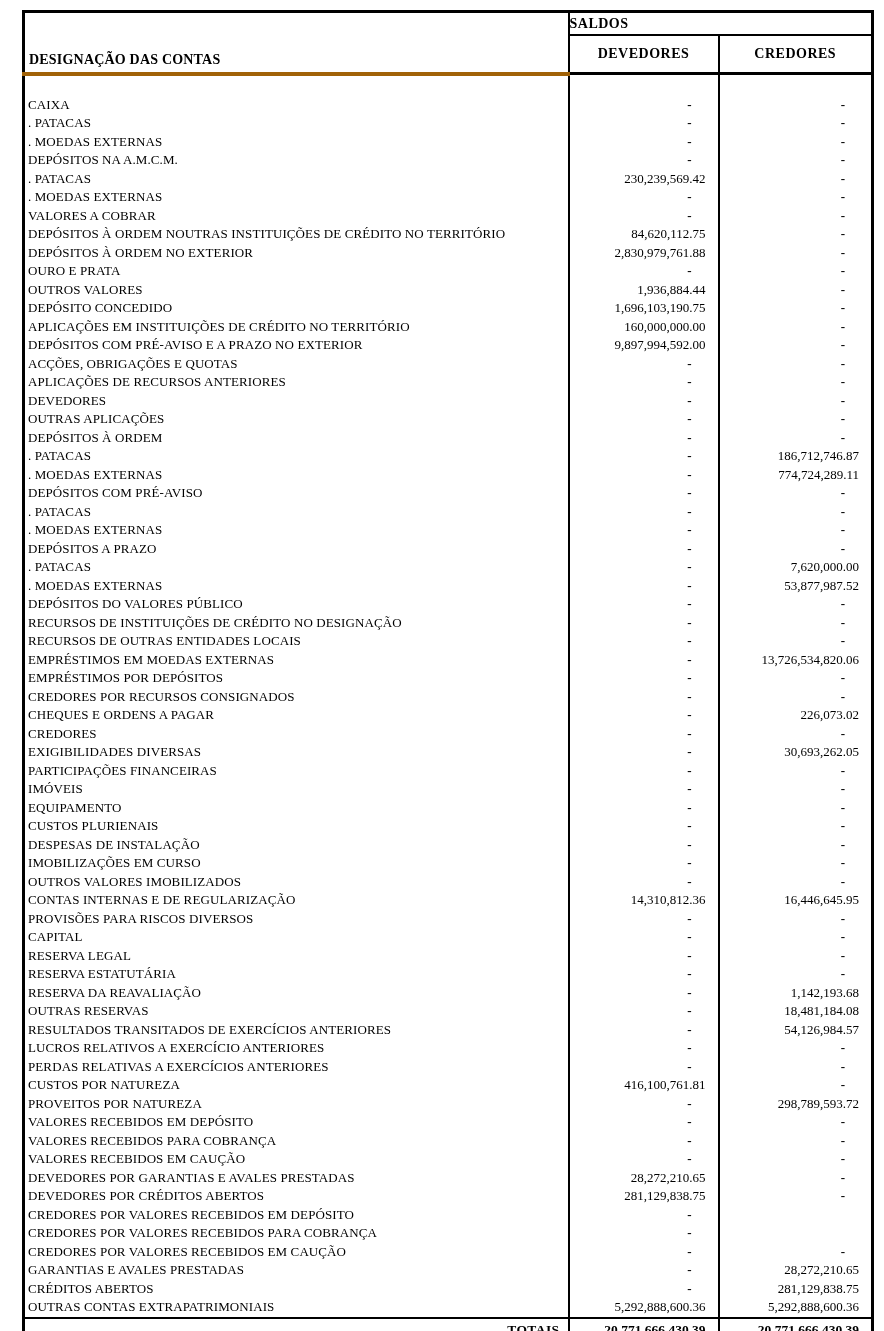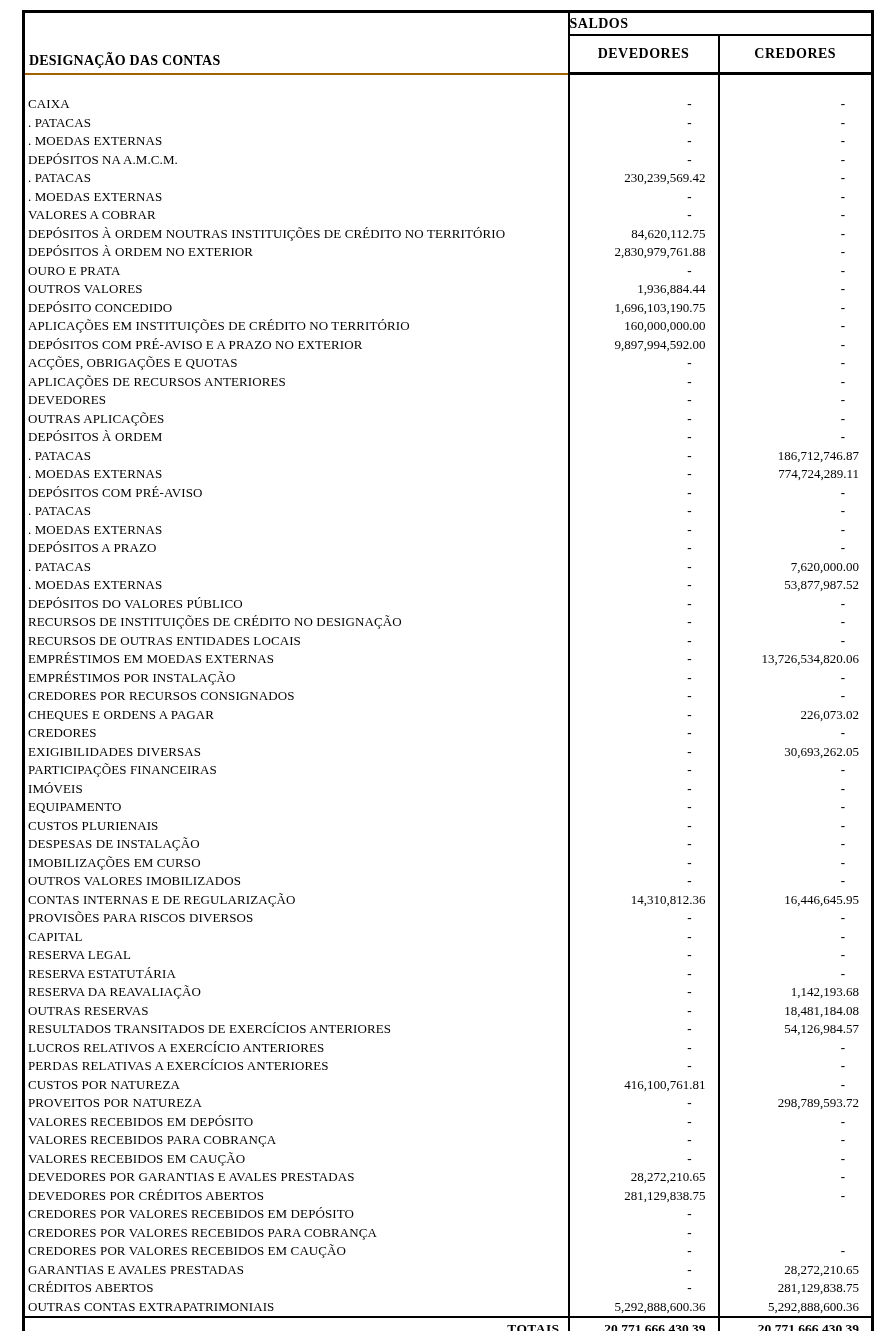--- a/index.html
+++ b/index.html
@@ -33,21 +33,21 @@
     padding: 0;
     margin: 0;
     font-weight: normal;
     overflow: hidden;
     white-space: nowrap;
   }
 
   
   .hdr-designacao {
     border-right: 2px solid #000;
-    border-bottom: 2px solid #a16207;
+    border-bottom: 4px solid #a16207;
     vertical-align: bottom;
     text-align: left;
     padding: 0 0 4px 4px;
     font-weight: bold;
     font-size: 14px;
     letter-spacing: 0.2px;
   }
   .hdr-saldos {
     border-bottom: 2px solid #000;
     text-align: left;
@@ -279,21 +279,21 @@
           <td class="name">RECURSOS DE OUTRAS ENTIDADES LOCAIS</td>
           <td class="val dev"><span class="dash">-</span></td>
           <td class="val"><span class="dash">-</span></td>
         </tr>
         <tr>
           <td class="name">EMPRÉSTIMOS EM MOEDAS EXTERNAS</td>
           <td class="val dev"><span class="dash">-</span></td>
           <td class="val">13,726,534,820.06</td>
         </tr>
         <tr>
-          <td class="name">EMPRÉSTIMOS POR INSTALAÇÃO</td>
+          <td class="name">EMPRÉSTIMOS POR DEPÓSITOS</td>
           <td class="val dev"><span class="dash">-</span></td>
           <td class="val"><span class="dash">-</span></td>
         </tr>
         <tr>
           <td class="name">CREDORES POR RECURSOS CONSIGNADOS</td>
           <td class="val dev"><span class="dash">-</span></td>
           <td class="val"><span class="dash">-</span></td>
         </tr>
         <tr>
           <td class="name">CHEQUES E ORDENS A PAGAR</td>

